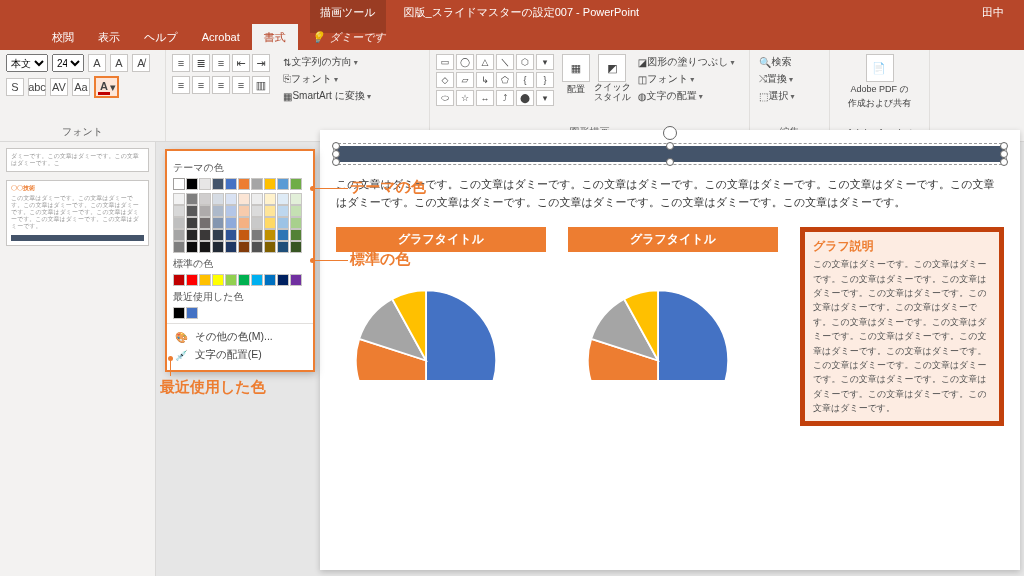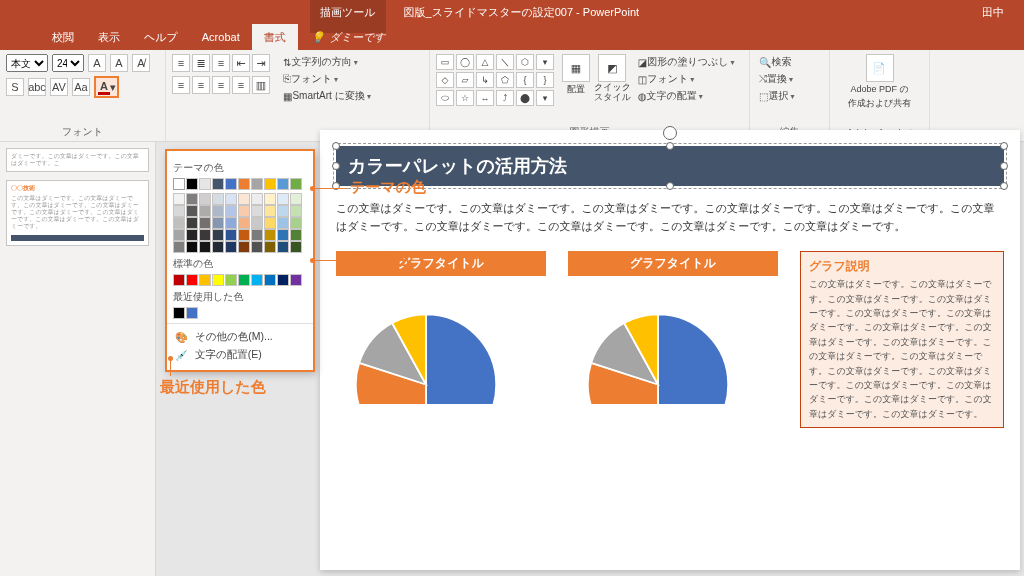--- a/index.html
+++ b/index.html
@@ -47,21 +47,21 @@
 .sel-handle { position: absolute; width: 8px; height: 8px; background: #fff; border: 1px solid #666; border-radius: 50%; }
 .slide-title .sel-top { border: 1px dashed #999; position: absolute; inset: -3px; pointer-events: none; }
 .rotator { position: absolute; left: 50%; top: -20px; width: 14px; height: 14px; border: 1px solid #666; border-radius: 50%; background: #fff; transform: translateX(-50%); }
 .rotator::before { content: "↻"; font-size: 9px; position: absolute; inset: 0; display: flex; align-items: center; justify-content: center; }
 
 .bodytext { font-size: 11px; line-height: 1.6; margin-top: 14px; color: #333; }
 .charts { display: flex; gap: 22px; margin-top: 16px; }
 .chartcol { flex: 0 0 210px; }
 .chart-title { background: #ed7d31; color: #fff; text-align: center; font-size: 12px; font-weight: bold; padding: 4px 0; }
 .pie { width: 180px; height: 120px; margin: 8px auto 0; }
-.infocol { flex: 1; background: #fdece2; border: 1px solid #c2410c; }
+.infocol { flex: 1; background: #fdece2; border: 5px solid #c2410c; }
 .infocol .hdr { color: #ed7d31; font-weight: bold; font-size: 12px; padding: 6px 8px 2px; }
 .infocol .body { font-size: 9px; line-height: 1.6; padding: 0 8px 6px; color: #555; }
 
 
 .picker { position: absolute; left: 166px; top: 150px; width: 148px; background: #fff; border: 1px solid #c8c6c4; box-shadow: 2px 3px 8px rgba(0,0,0,.25); z-index: 50; padding: 6px 6px; }
 .picker .outline { position: absolute; inset: -2px; border: 2px solid #ed7d31; pointer-events: none; }
 .picker .lbl { font-size: 10px; color: #555; margin: 4px 0 3px; }
 .swgrid { display: grid; grid-template-columns: repeat(10, 12px); grid-auto-rows: 12px; gap: 1px; }
 .sw { border: 1px solid #c8c6c4; }
 .sw.white { background: #fff; border: 1px solid #a19f9d; }
@@ -345,21 +345,20 @@
 </div>
 
 <div class="slide">
   <div class="slide-title">
     <span class="sel-top"></span>
     <span class="rotator"></span>
     <span class="sel-handle" style="left:-4px;top:-4px"></span><span class="sel-handle" style="right:-4px;top:-4px"></span>
     <span class="sel-handle" style="left:-4px;bottom:-4px"></span><span class="sel-handle" style="right:-4px;bottom:-4px"></span>
     <span class="sel-handle" style="left:50%;top:-4px;margin-left:-4px"></span><span class="sel-handle" style="left:50%;bottom:-4px;margin-left:-4px"></span>
     <span class="sel-handle" style="top:50%;left:-4px;margin-top:-4px"></span><span class="sel-handle" style="top:50%;right:-4px;margin-top:-4px"></span>
-    <span>カラーパレットの活用方法</span>
   </div>
   <div class="bodytext">この文章はダミーです。この文章はダミーです。この文章はダミーです。この文章はダミーです。この文章はダミーです。この文章はダミーです。この文章はダミーです。この文章はダミーです。この文章はダミーです。この文章はダミーです。</div>
   <div class="charts">
     <div class="chartcol">
       <div class="chart-title">グラフタイトル</div>
       <svg class="pie" viewBox="0 0 200 130" id="pie0">
           <path d="M100,110 L100,32 A78,78 0 0 1 100,188 Z" fill="#4472C4" stroke="#fff" stroke-width="2"></path>
           <path d="M100,110 L100,188 A78,78 0 0 1 25.81759172897803,85.89667443875408 Z" fill="#ED7D31" stroke="#fff" stroke-width="2"></path>
           <path d="M100,110 L25.81759172897803,85.89667443875408 A78,78 0 0 1 62.42321342006615,41.64807895657867 Z" fill="#A5A5A5" stroke="#fff" stroke-width="2"></path>
           <path d="M100,110 L62.42321342006615,41.64807895657867 A78,78 0 0 1 99.99999999999999,32 Z" fill="#FFC000" stroke="#fff" stroke-width="2"></path>

